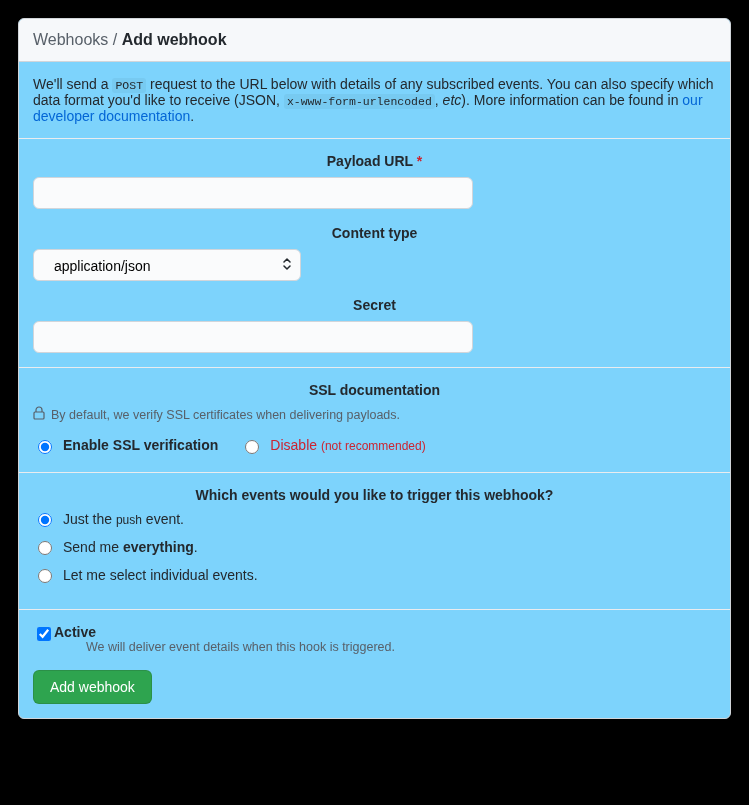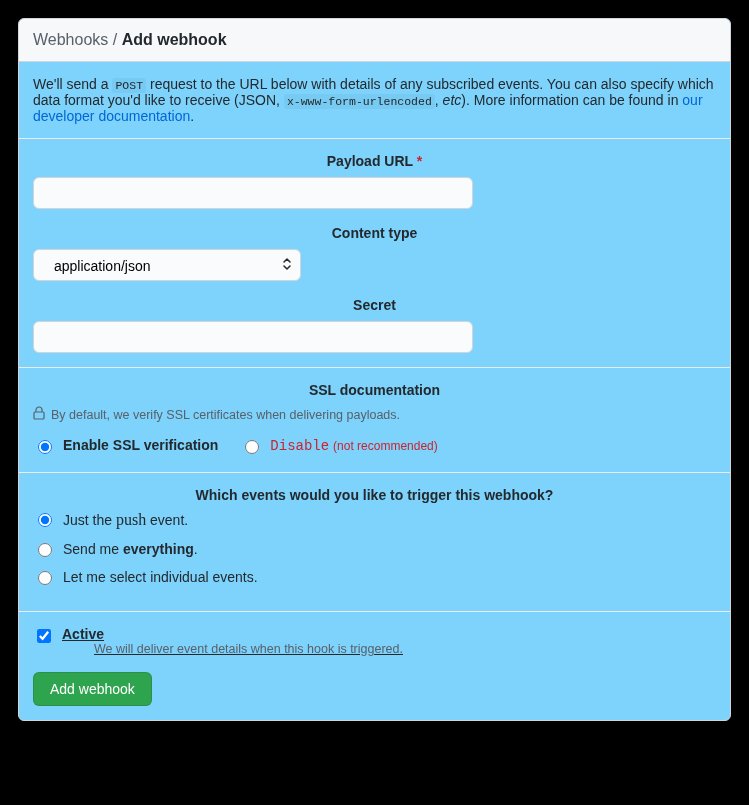--- a/index.html
+++ b/index.html
@@ -105,40 +105,38 @@
     gap: 8px;
     margin-bottom: 4px;
   }
   .radio-row label { cursor: pointer; }
   .ssl-options {
     display: flex;
     align-items: center;
     gap: 22px;
   }
   .ssl-enable { font-weight: 600; font-size: 14px; }
-  .ssl-disable { color: #cb2431; font-size: 14px; font-family: Liberation Mono, monospace; }
+  .ssl-disable { color: #cb2431; font-size: 14px; }
   .ssl-warn { color: #cb2431; font-size: 12px; }
   .event-opt {
     display: flex;
     align-items: flex-start;
     gap: 8px;
     margin-bottom: 12px;
   }
   .event-opt input { margin-top: 2px; }
   .event-opt label { font-size: 14px; }
   .event-opt code {
-    font-family: Liberation Serif, serif;
-    font-size: 16px;
+    font-family: Liberation Sans, sans-serif;
+    font-size: 12px;
   }
   .active-row {
     display: flex;
     align-items: flex-start;
-    gap: 8px;
     margin-bottom: 16px;
-    text-decoration: underline;
   }
   .active-row .col .t { font-weight: 600; }
   .active-row .col .d { font-size: 12.5px; color: #586069; margin-left: 32px; }
   .btn-primary {
     background: #2ea44f;
     color: #fff;
     border: 1px solid rgba(27,31,35,0.15);
     padding: 6px 16px;
     font-size: 14px;
     font-weight: 500;

